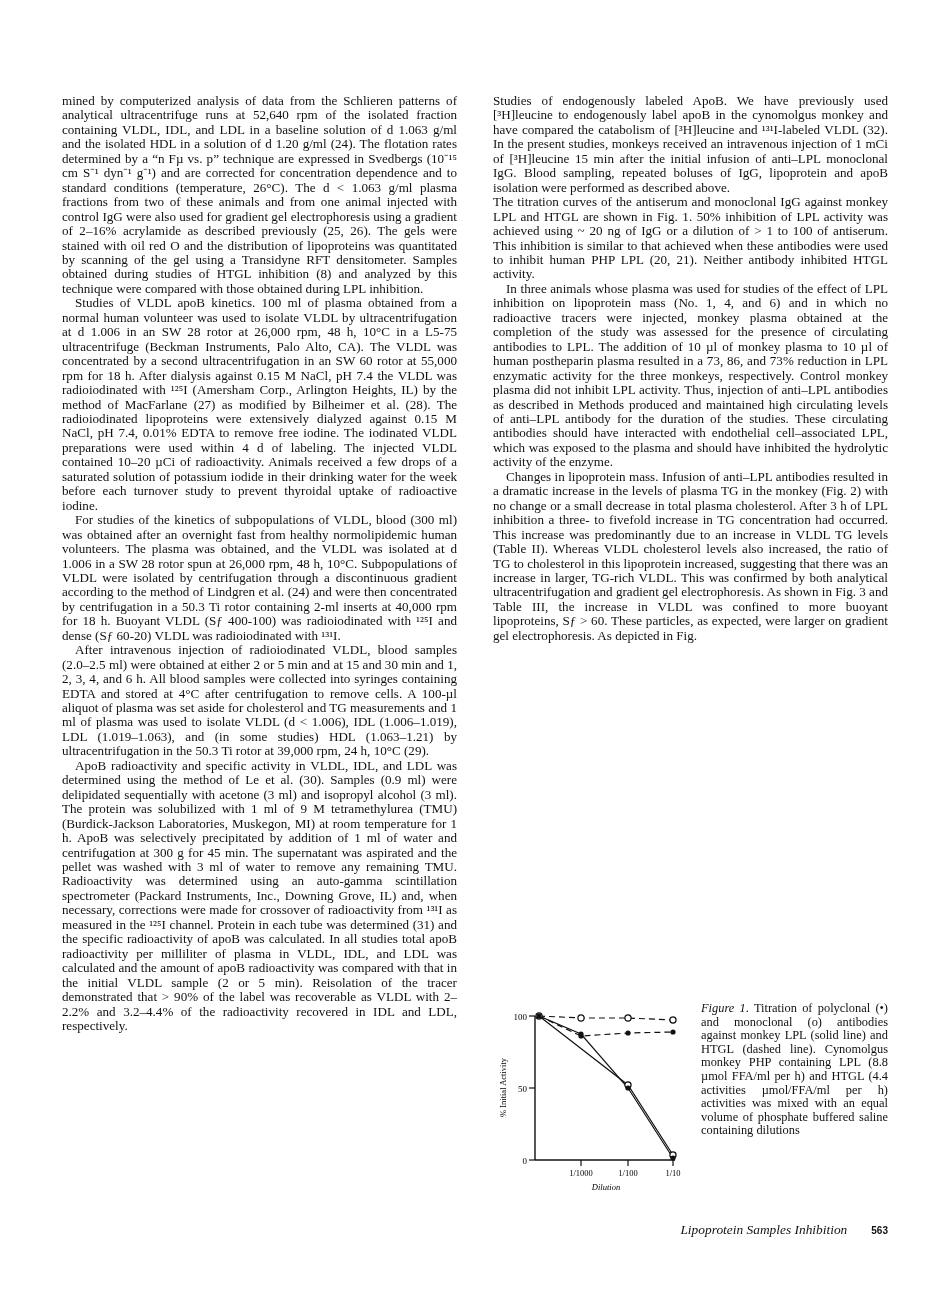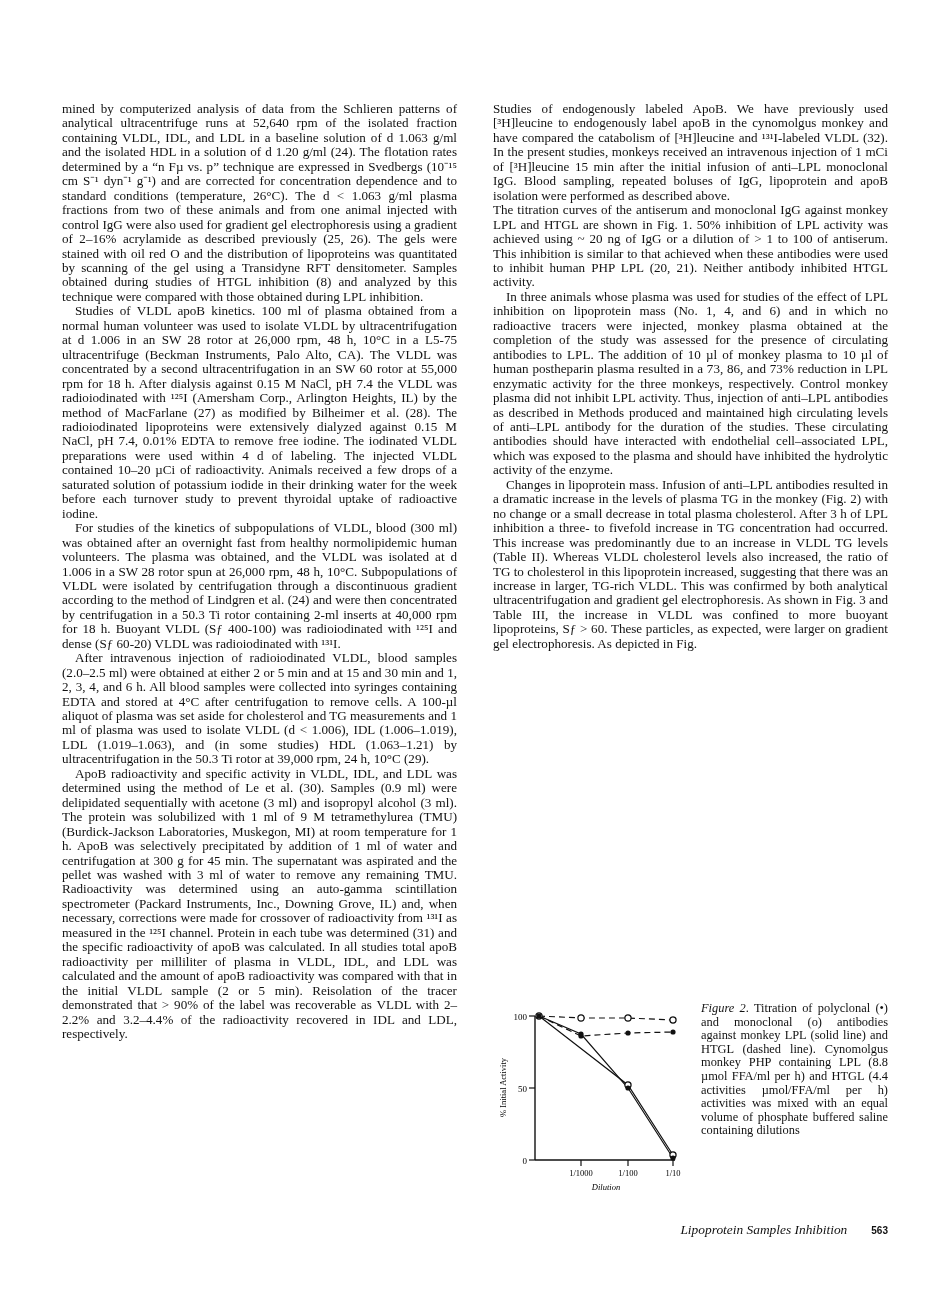--- a/index.html
+++ b/index.html
@@ -17,21 +17,21 @@
   .page {
     position: absolute;
     left: 0; top: 0;
     width: 950px;
     height: 1289px;
     overflow: hidden;
   }
   .columns {
     position: absolute;
     left: 62px;
-    top: 102px;
+    top: 94px;
     width: 826px;
     display: flex;
     gap: 36px;
   }
   .col {
     width: 395px;
   }
   p {
     margin: 0;
     font-size: 13.1px;
@@ -166,21 +166,21 @@
           <circle cx="46" cy="14" r="2.6" fill="#111"></circle>
           <circle cx="88" cy="34" r="2.6" fill="#111"></circle>
           <circle cx="135" cy="31" r="2.6" fill="#111"></circle>
           <circle cx="180" cy="30" r="2.6" fill="#111"></circle>
           <circle cx="88" cy="32" r="2.6" fill="#111"></circle>
           <circle cx="135" cy="86" r="2.6" fill="#111"></circle>
           <circle cx="180" cy="156" r="2.6" fill="#111"></circle>
         </svg>
       </div>
       <div class="fig-caption">
-        <span class="fignum">Figure 2</span><span>. Titration of polyclonal (•) and monoclonal (o) antibodies against monkey LPL (solid line) and HTGL (dashed line). Cynomolgus monkey PHP containing LPL (8.8 µmol FFA/ml per h) and HTGL (4.4 activities µmol/FFA/ml per h) activities was mixed with an equal volume of phosphate buffered saline containing dilutions</span>
+        <span class="fignum">Figure 1</span><span>. Titration of polyclonal (•) and monoclonal (o) antibodies against monkey LPL (solid line) and HTGL (dashed line). Cynomolgus monkey PHP containing LPL (8.8 µmol FFA/ml per h) and HTGL (4.4 activities µmol/FFA/ml per h) activities was mixed with an equal volume of phosphate buffered saline containing dilutions</span>
       </div>
     </div>
   </div>
 
   <div class="footer">
     <span class="jt">Lipoprotein Samples Inhibition</span><span class="pg">563</span>
   </div>
 
 </div>
 

